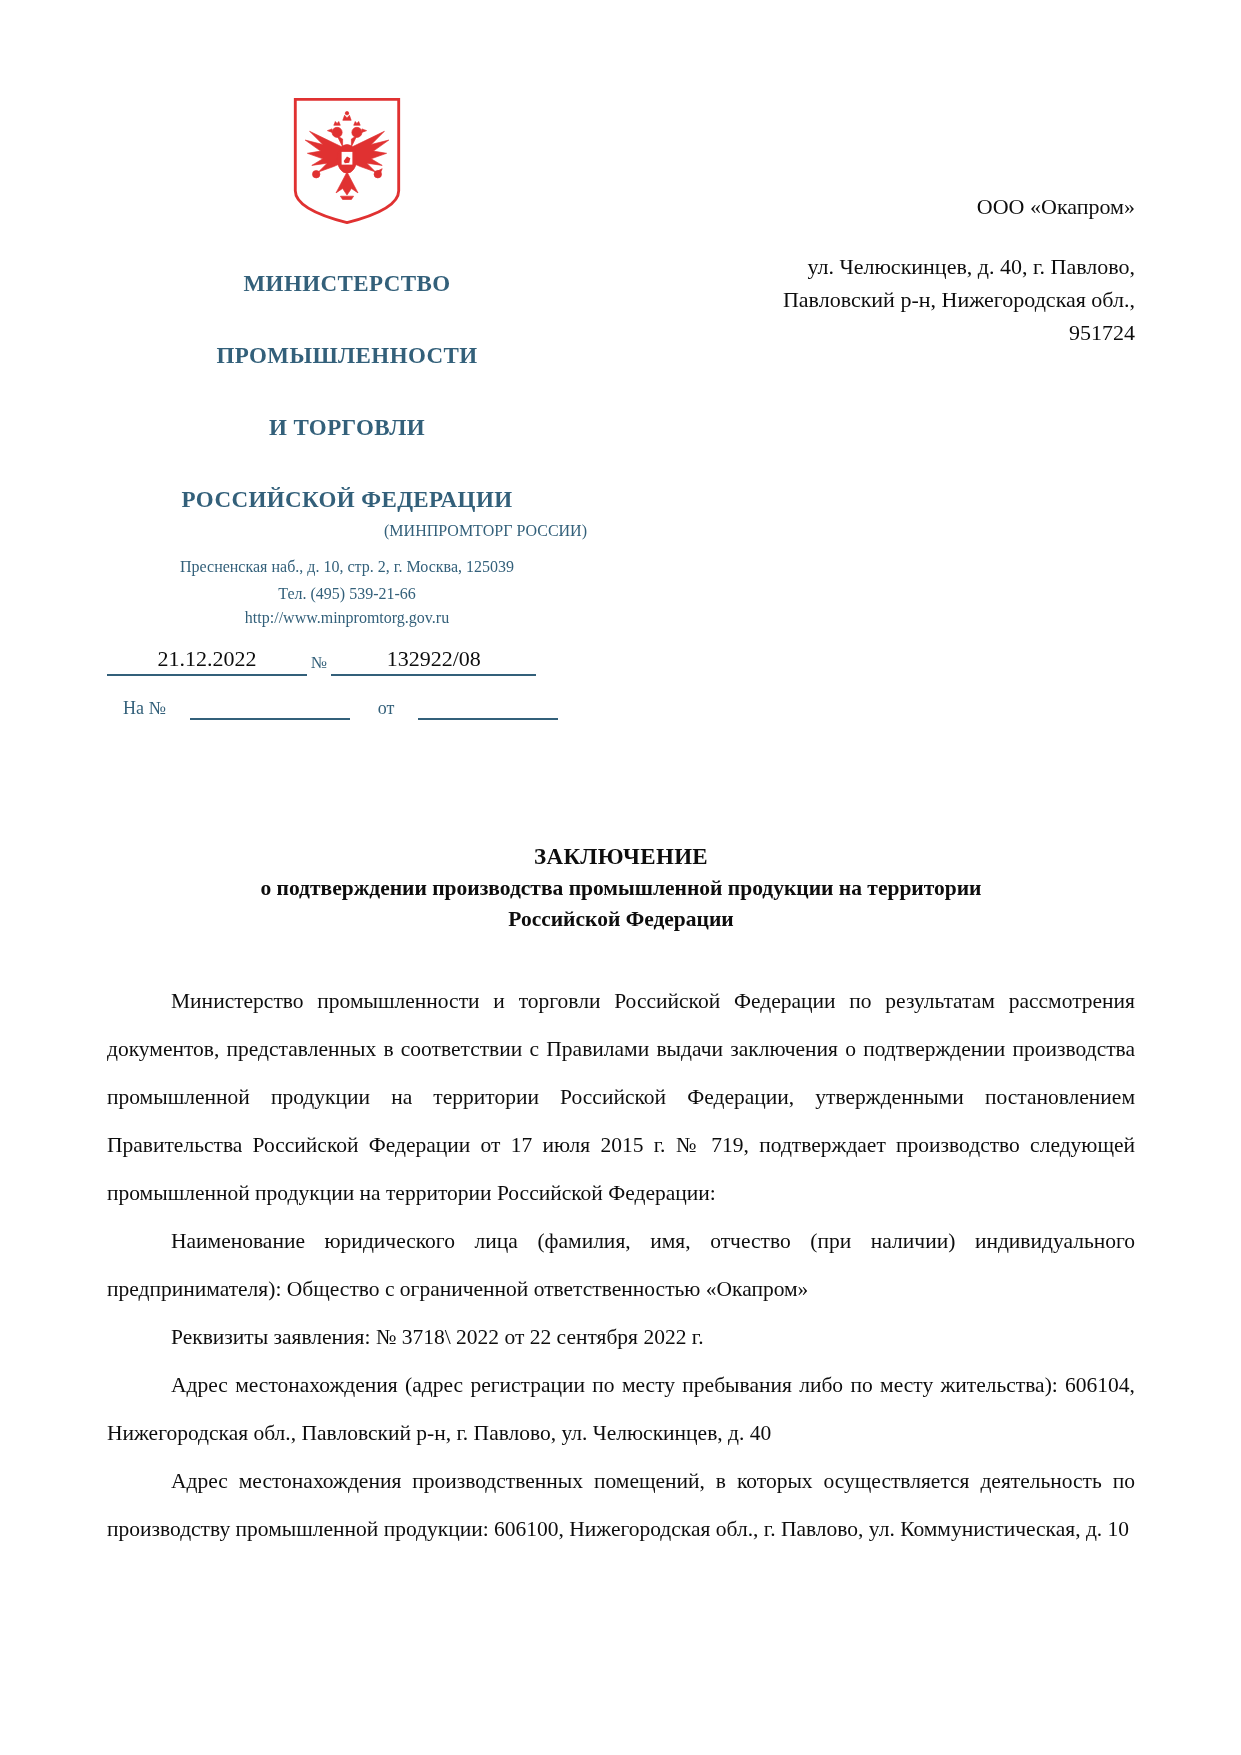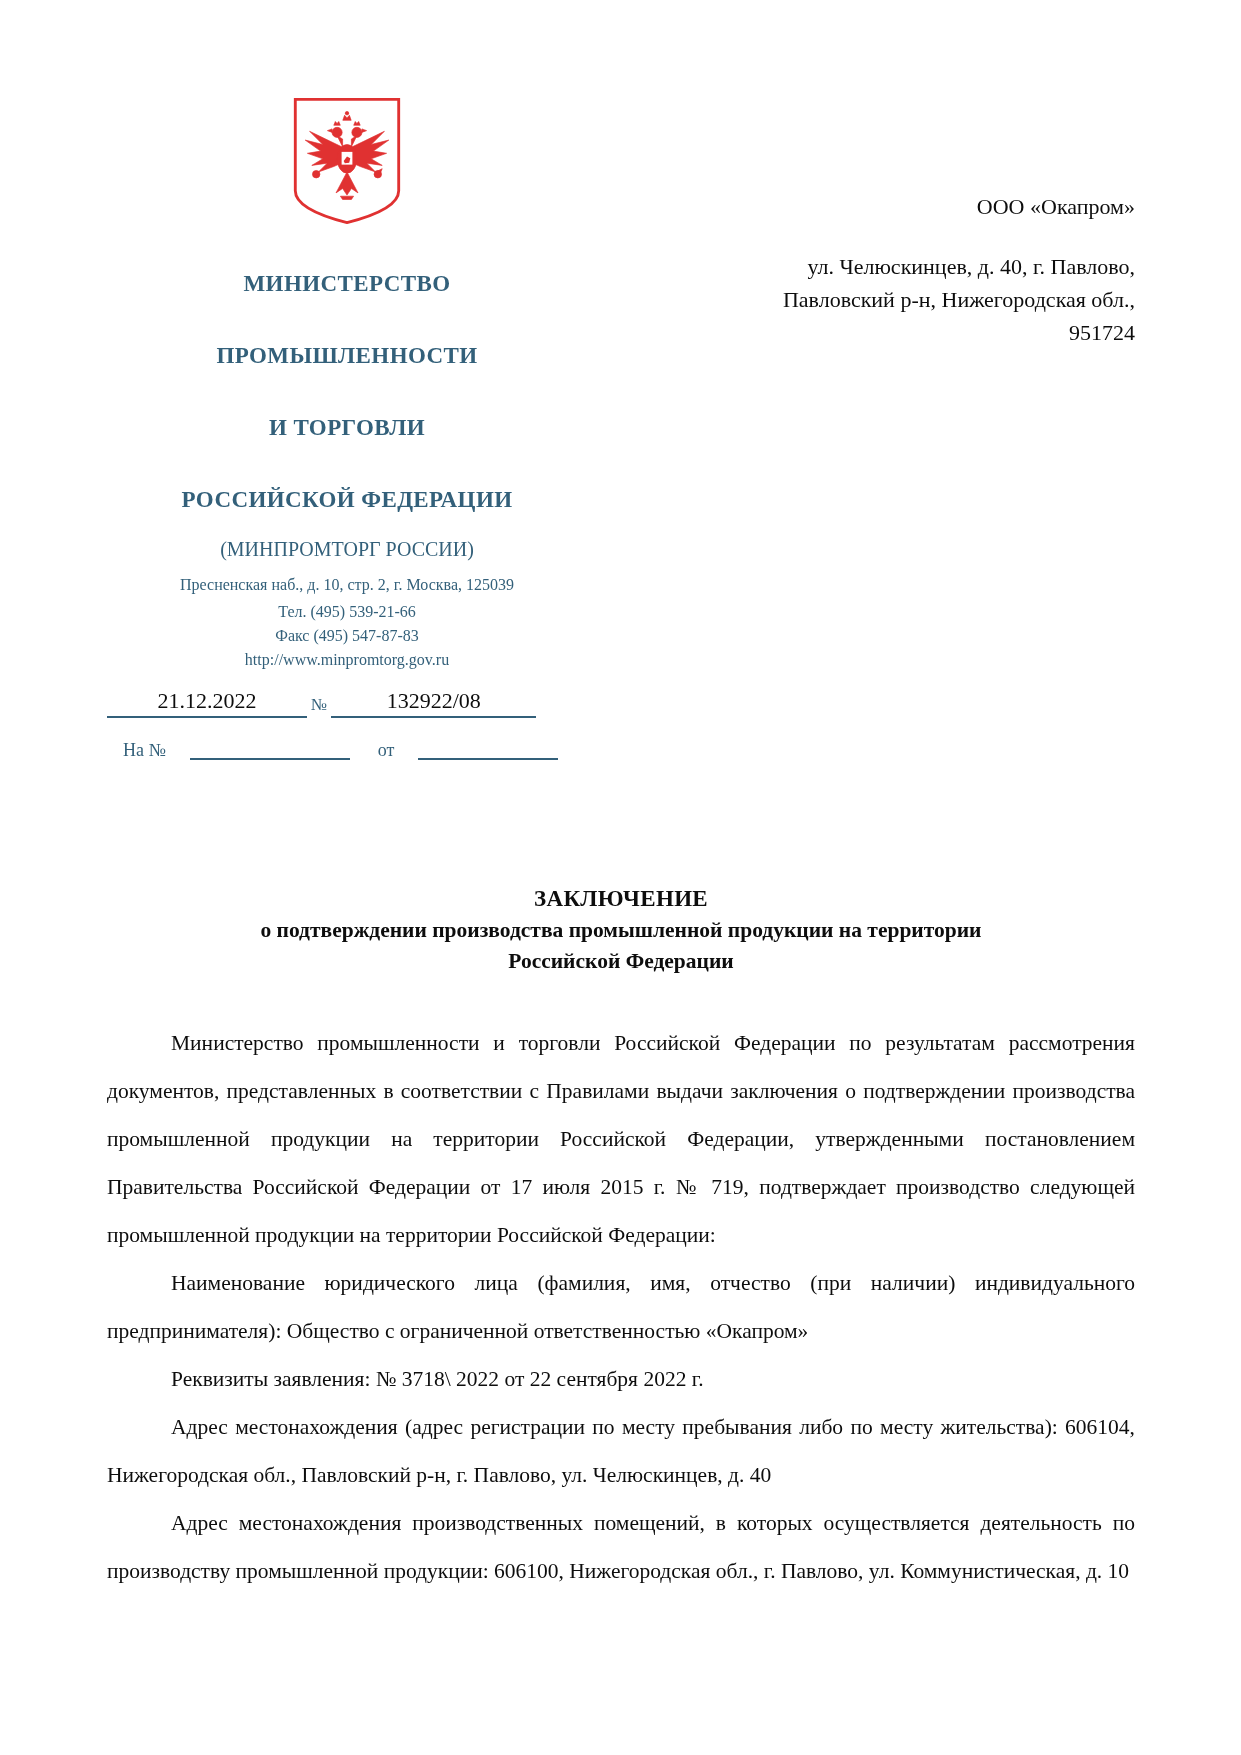--- a/index.html
+++ b/index.html
@@ -16,39 +16,39 @@
     color:var(--ink);
     padding:88px 106px 0 107px;
     position:relative;overflow:hidden;
   }
   
   .header{display:flex;justify-content:space-between;align-items:flex-start;}
   .letterhead{width:480px;text-align:center;color:var(--blue);}
   .emblem-box{width:110px;margin:8px auto 14px;}
   .emblem-box svg{display:block;width:110px;height:130px;}
   .ministry-name div{font-weight:bold;font-size:23px;line-height:28px;letter-spacing:.4px;margin-top:44px;}
-  .ministry-short{font-size:20px;line-height:30px;margin-top:20px;}
+  .ministry-short{font-size:16px;line-height:30px;margin-top:2px;text-align:right;}
   .lh-address{font-size:16px;line-height:22px;margin-top:10px;}
   .lh-contact{font-size:16px;line-height:24px;margin-top:4px;}
   .lh-contact div{line-height:24px;}
   
   .date-row{
     display:flex;align-items:flex-end;justify-content:flex-start;
     margin-top:16px;padding:0 0 0 0;color:var(--ink);
     font-size:22px;
   }
   .ufield{
     border-bottom:2px solid var(--blue);
     text-align:center;padding:0 6px 2px;
   }
   .date-field{width:200px;}
   .num-sign{color:var(--blue);font-size:17px;padding:0 4px 3px;}
   .num-field{width:205px;}
   .ref-row{
-    display:flex;align-items:flex-start;
+    display:flex;align-items:center;
     margin-top:22px;color:var(--blue);font-size:18px;gap:16px;
   }
   .ref-label{padding:0 8px 2px 16px;}
   .blank1{width:160px;border-bottom:2px solid var(--blue);height:20px;}
   .ref-from{padding:0 8px 2px 12px;}
   .blank2{width:140px;border-bottom:2px solid var(--blue);height:20px;}
   
   .recipient{width:500px;margin-top:104px;text-align:right;color:var(--ink);}
   .recipient-name{font-size:22px;line-height:30px;}
   .recipient-address{margin-top:28px;font-size:22px;line-height:33px;}
@@ -114,21 +114,20 @@
         <div>И ТОРГОВЛИ</div>
         <div>РОССИЙСКОЙ ФЕДЕРАЦИИ</div>
       </div>
 
       <div class="ministry-short">(МИНПРОМТОРГ РОССИИ)</div>
 
       <div class="lh-address">Пресненская наб., д. 10, стр. 2, г. Москва, 125039</div>
 
       <div class="lh-contact">
         <div>Тел. (495) 539-21-66</div>
-        <div>Факс (495) 547-87-83</div>
         <div>http://www.minpromtorg.gov.ru</div>
       </div>
 
       <div class="date-row">
         <span class="ufield date-field"><span>21.12.2022</span></span>
         <span class="num-sign">№</span>
         <span class="ufield num-field"><span>132922/08</span></span>
       </div>
 
       <div class="ref-row">

